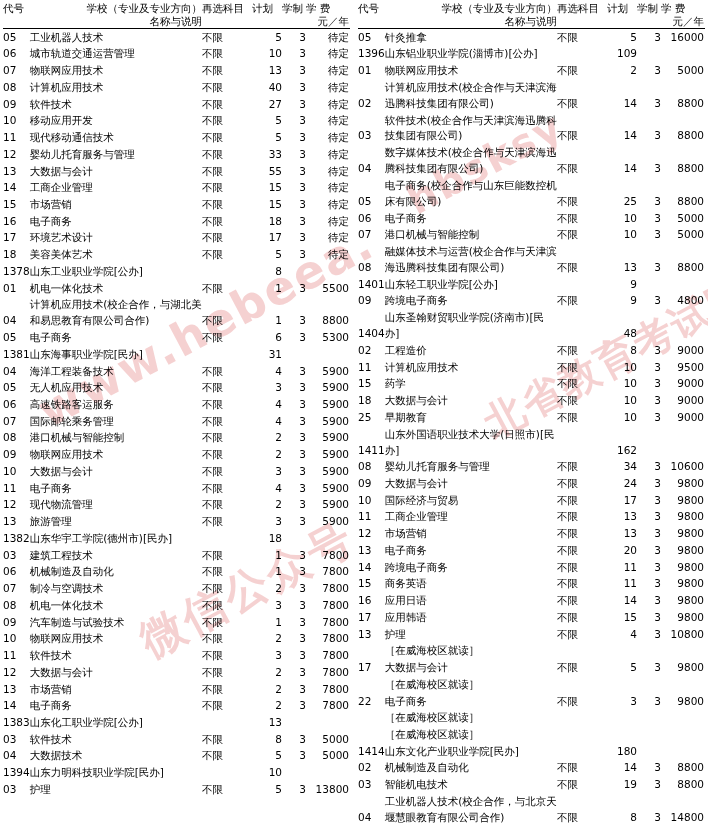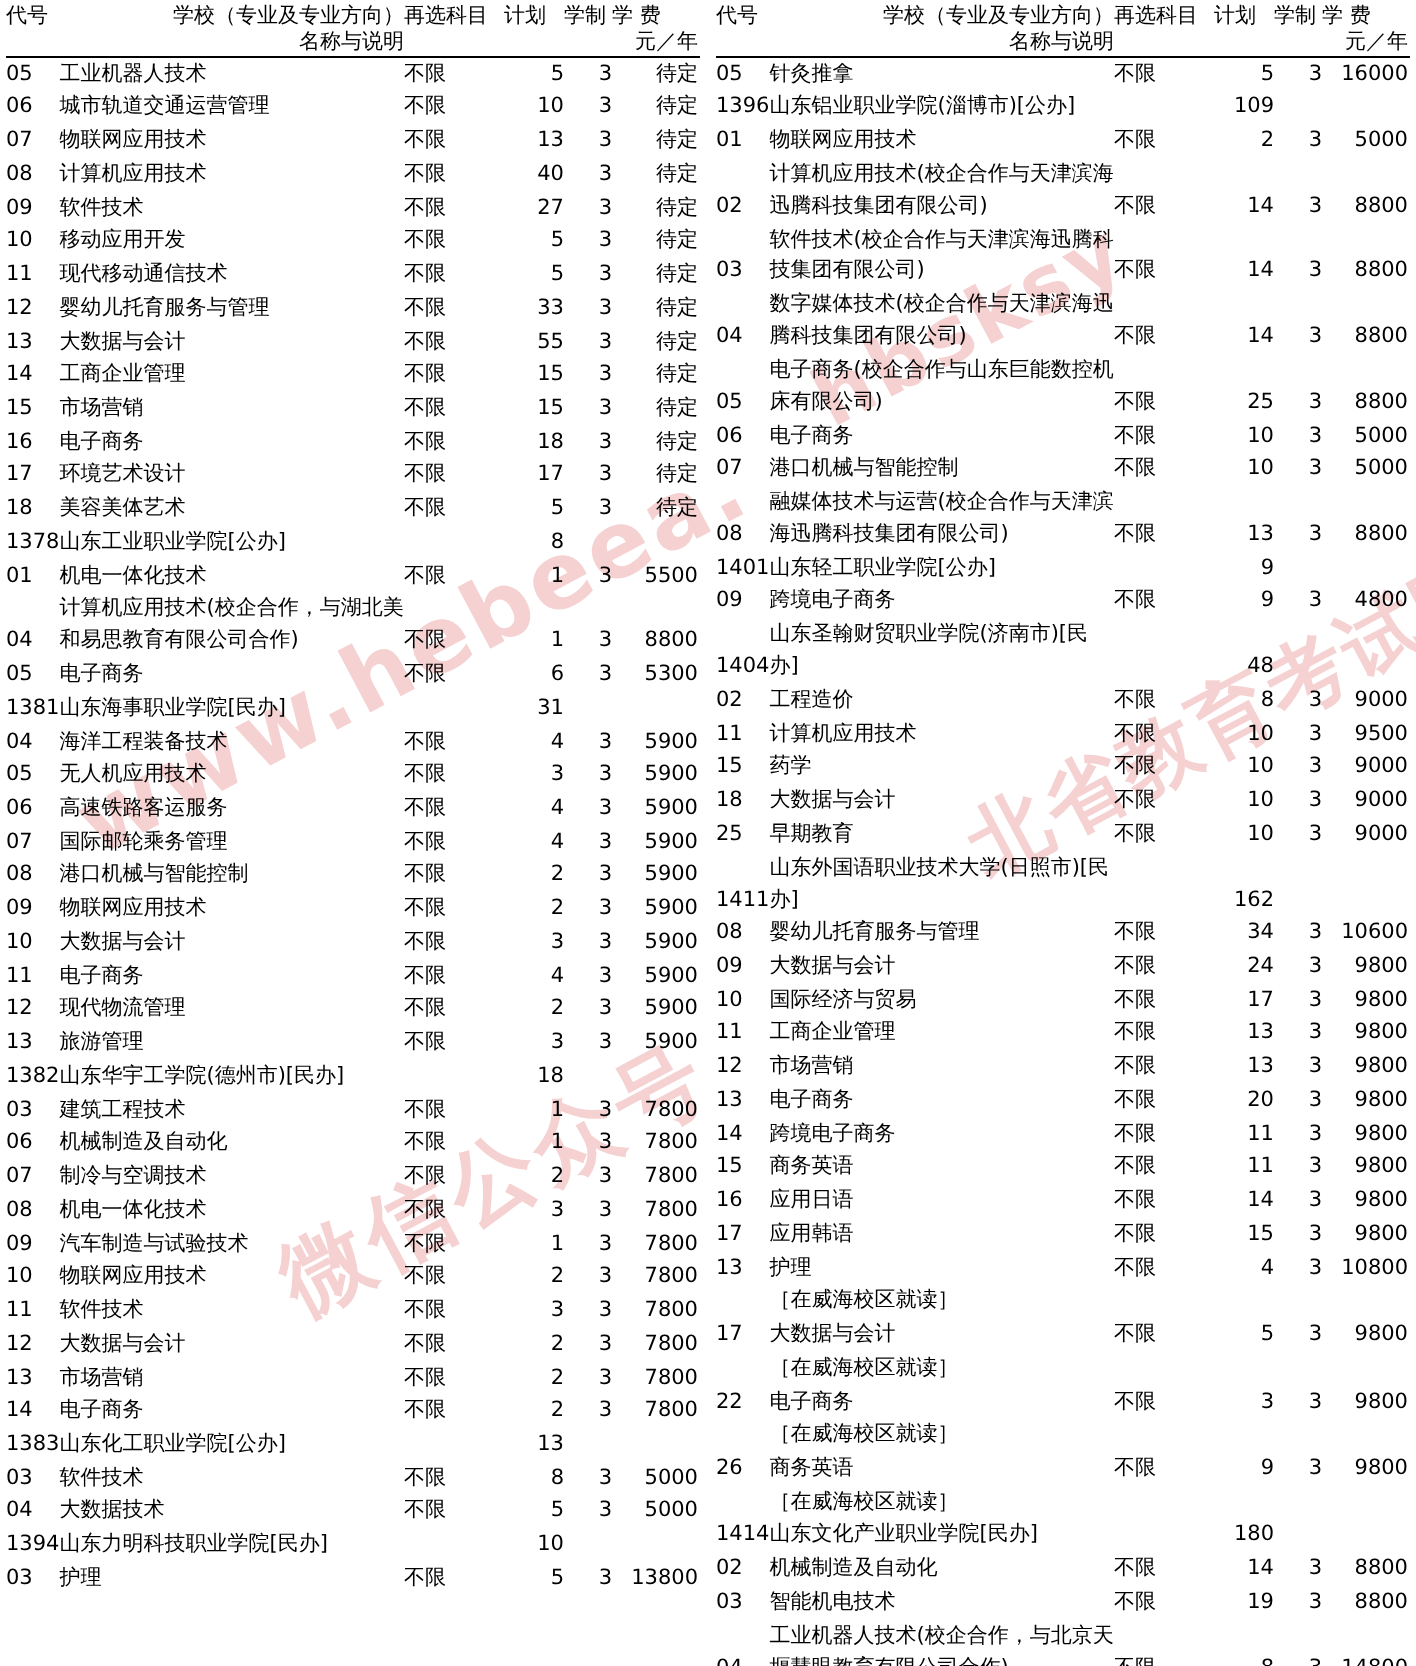--- a/index.html
+++ b/index.html
@@ -772,28 +772,20 @@
             <td class="c-fee num">9800</td>
           </tr>
           <tr class="note">
             <td class="c-code"></td>
             <td class="c-name">［在威海校区就读］</td>
             <td class="c-sub"></td>
             <td class="c-plan num"></td>
             <td class="c-years num"></td>
             <td class="c-fee num"></td>
           </tr>
-          <tr class="major">
-            <td class="c-code">26</td>
-            <td class="c-name">商务英语</td>
-            <td class="c-sub">不限</td>
-            <td class="c-plan num">9</td>
-            <td class="c-years num">3</td>
-            <td class="c-fee num">9800</td>
-          </tr>
           <tr class="note">
             <td class="c-code"></td>
             <td class="c-name">［在威海校区就读］</td>
             <td class="c-sub"></td>
             <td class="c-plan num"></td>
             <td class="c-years num"></td>
             <td class="c-fee num"></td>
           </tr>
           <tr class="school">
             <td class="c-code">1414</td>

